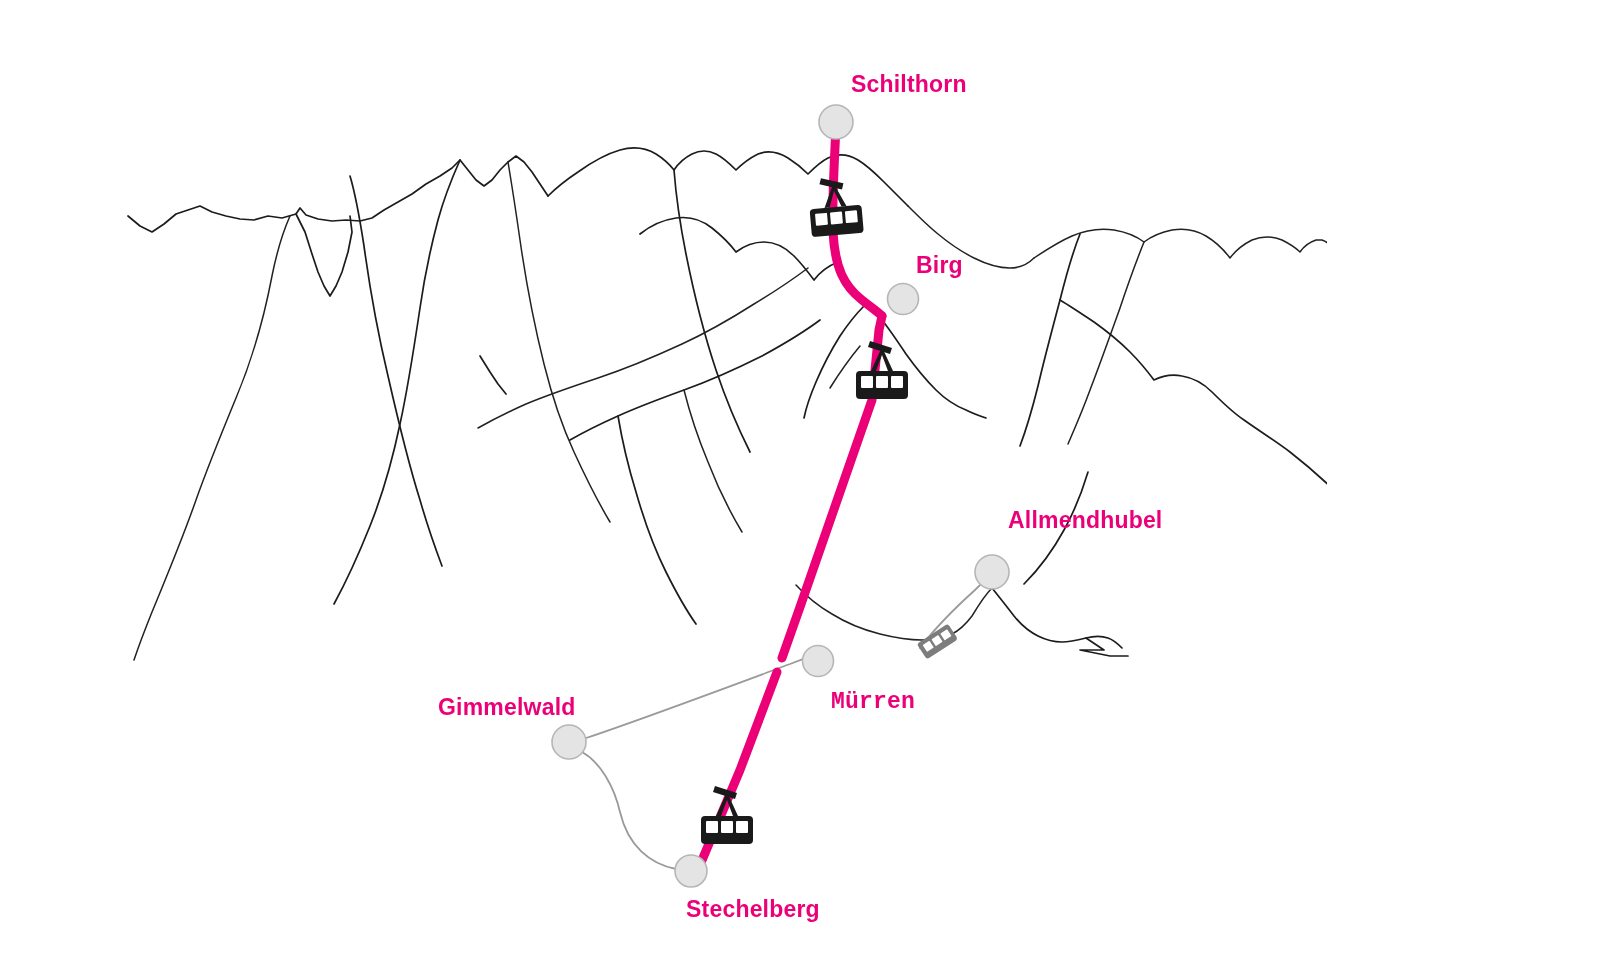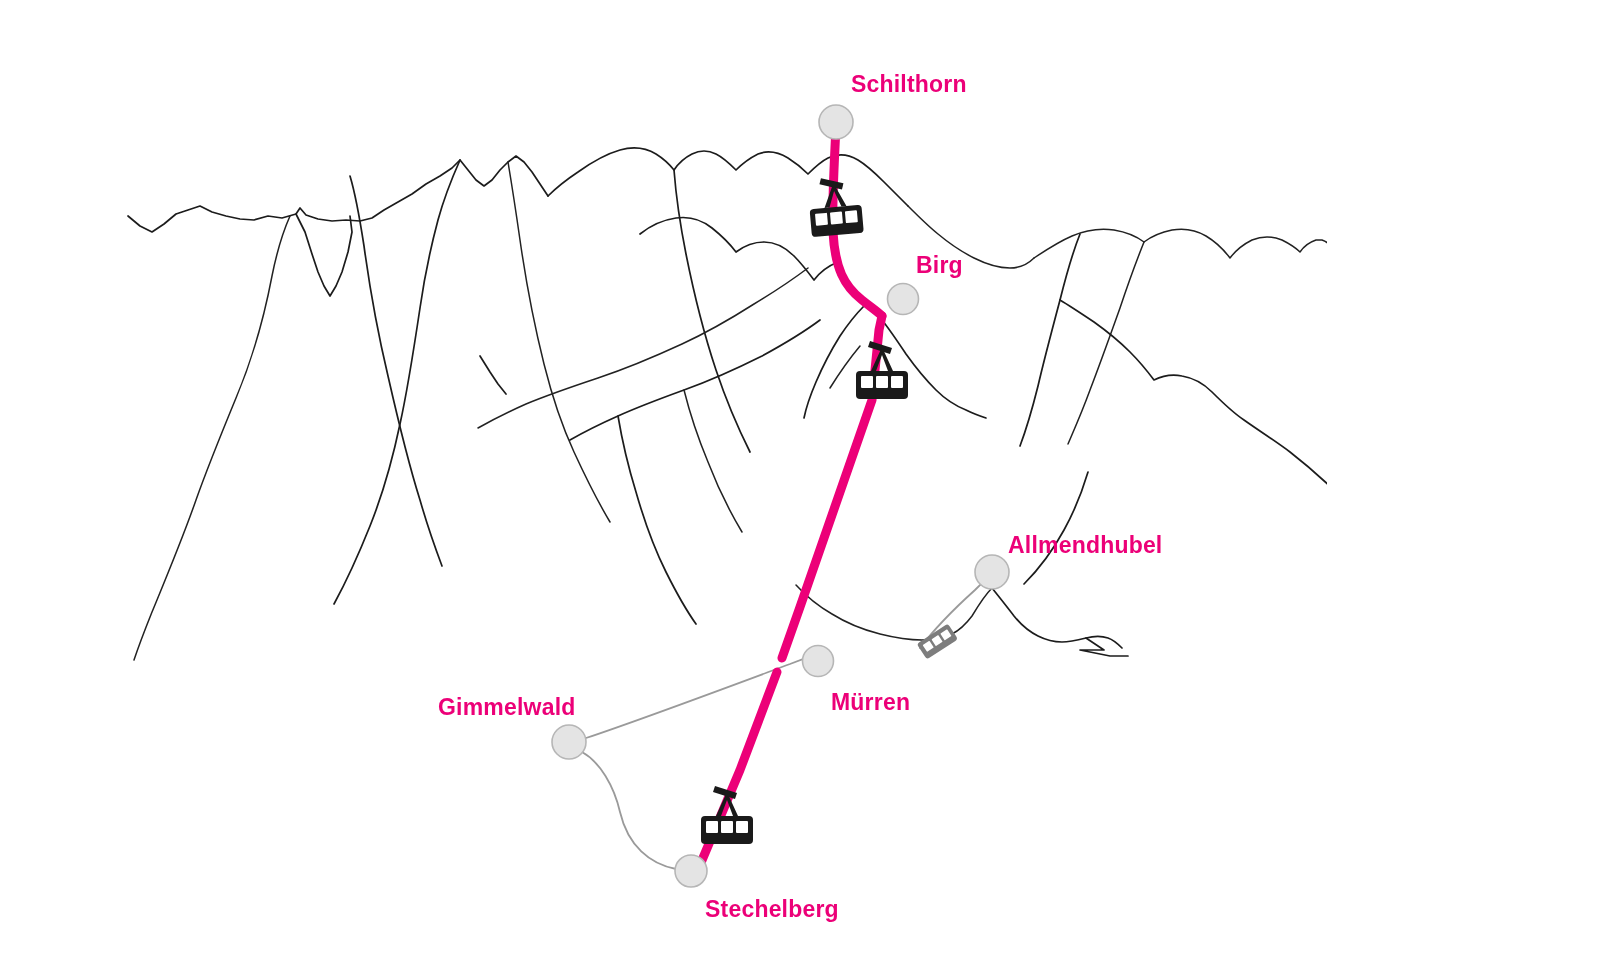--- a/index.html
+++ b/index.html
@@ -157,19 +157,19 @@
           <rect x="-23" y="-7" width="13" height="13" rx="1" fill="#ffffff"></rect>
           <rect x="-6" y="-7" width="13" height="13" rx="1" fill="#ffffff"></rect>
           <rect x="11" y="-7" width="13" height="13" rx="1" fill="#ffffff"></rect>
         </g>
       </g>
   </svg>
 
   <div id="label-layer">
       <div class="station-label" style="left: 851px; top: 73px;">Schilthorn</div>
       <div class="station-label" style="left: 916px; top: 254px; text-align: right;">Birg</div>
-      <div class="station-label" style="left: 1008px; top: 534px;">Allmendhubel</div>
-      <div class="station-label" style="left: 831px; top: 691px;">Mürren</div>
+      <div class="station-label" style="left: 1008px; top: 509px;">Allmendhubel</div>
+      <div class="station-label" style="left: 831px; top: 691px; font-family: Liberation Mono, monospace;">Mürren</div>
       <div class="station-label" style="left: 422px; top: 696px; margin-left: 16px;">Gimmelwald</div>
-      <div class="station-label" style="left: 705px; top: 898px;">Stechelberg</div>
+      <div class="station-label" style="left: 686px; top: 898px;">Stechelberg</div>
     </div>
 
 </div>
 
 </body></html>

